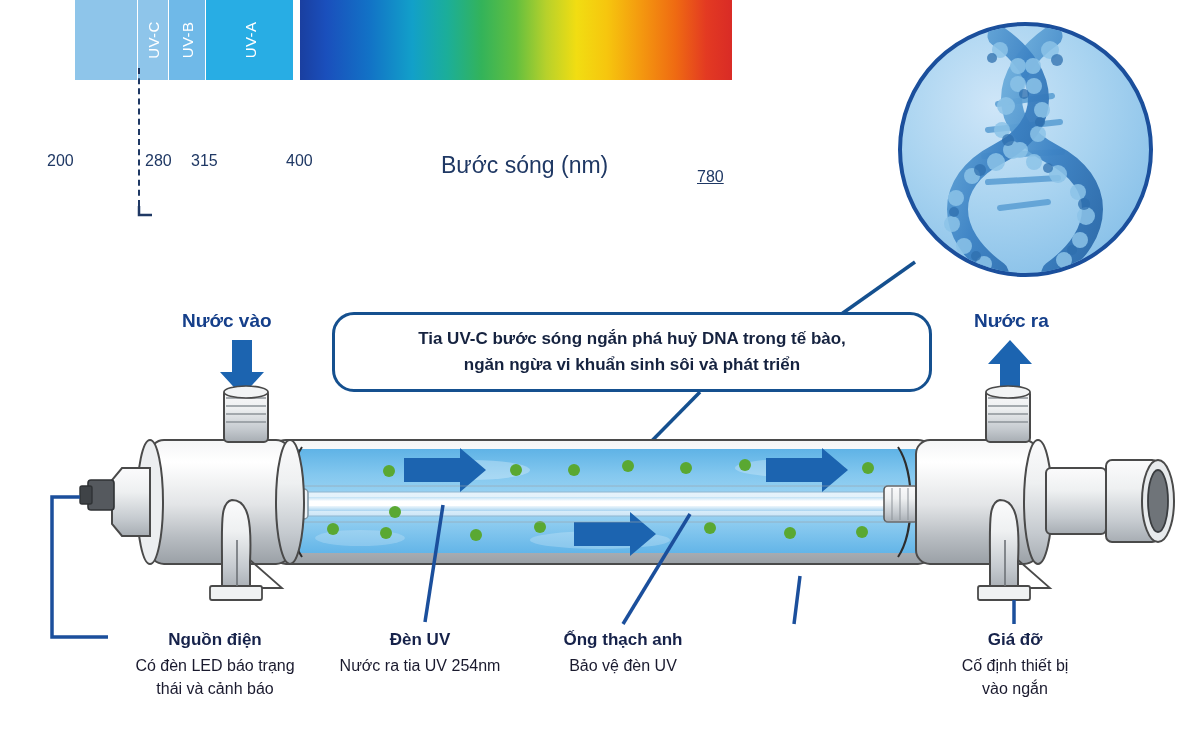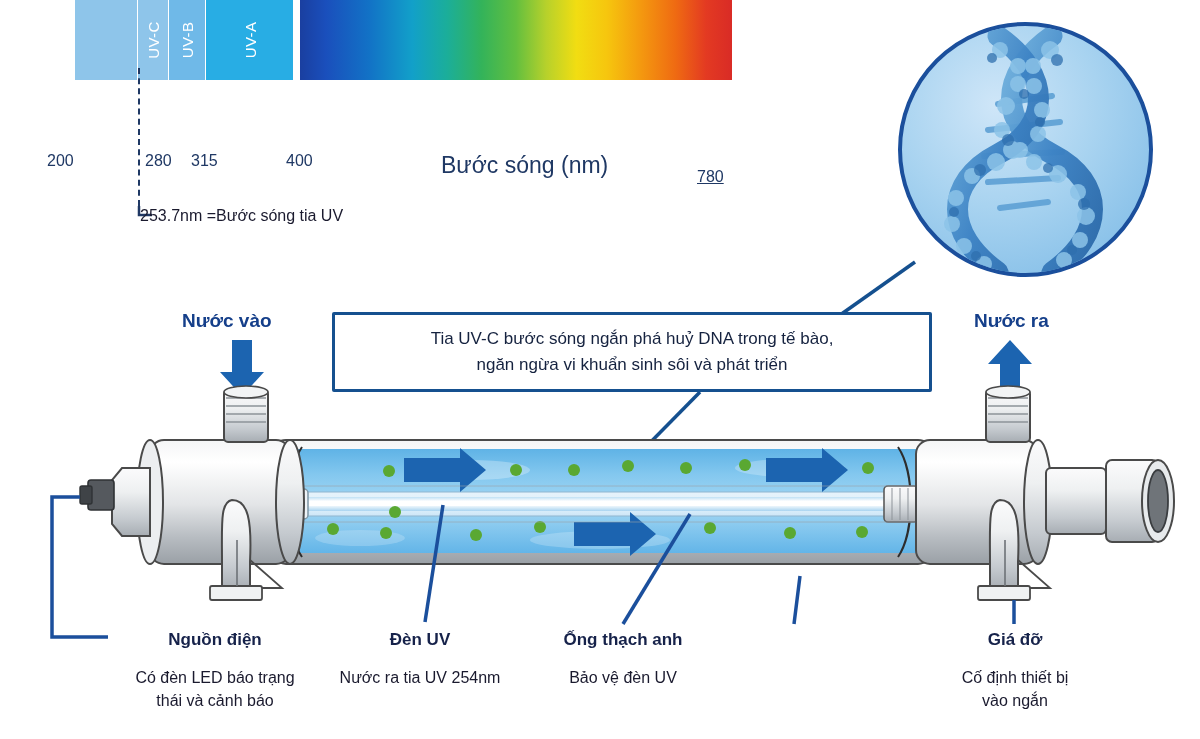--- a/index.html
+++ b/index.html
@@ -51,37 +51,37 @@
   
   .dna-circle {
     position: absolute; border-radius: 50%;
     border: 4px solid #1b4f9c; overflow: hidden;
     background: radial-gradient(circle at 38% 32%, #cfe6f8 0%, #a8d3f0 45%, #8ec4ea 75%, #7bb8e4 100%);
   }
 
   
   .callout {
     position: absolute;
-    border: 3px solid #15508f; border-radius: 2px;
+    border: 3px solid #15508f; border-radius: 22px;
     background: #ffffff; display: flex; align-items: center;
-    justify-content: center; text-align: center;
+    justify-content: center; text-align: center; font-weight: bold;
   }
   .callout p { font-size: 17px; color: #15223f; line-height: 1.55; }
 
   
   .flow-label {
     position: absolute; font-size: 19px; font-weight: bold;
     color: #153f8a; white-space: nowrap;
   }
 
   
   .legend-item { position: absolute; text-align: center; }
   .legend-item .t {
     font-size: 17px; font-weight: bold; color: #16224a; white-space: nowrap;
-    margin-bottom: 16px;
+    margin-bottom: 4px;
   }
   .legend-item .d { font-size: 16px; color: #1a1a2e; line-height: 1.45; }
 
   svg { position: absolute; left: 0; top: 0; overflow: visible; }
 </style>
 </head>
 <body>
 
 <div id="stage">
 
@@ -108,21 +108,20 @@
   <div class="tick-label" style="left:145px; top:152px;">280</div>
   <div class="tick-label" style="left:191px; top:152px;">315</div>
   <div class="tick-label" style="left:286px; top:152px;">400</div>
   <div class="tick-label" style="left:697px; top:168px;text-decoration:underline;">780</div>
   <div class="axis-caption" style="left:441px; top:152px;">Bước sóng (nm)</div>
 
   <div class="dashline" style="left:138px; top:68px; height:138px;"></div>
   <svg width="1200" height="739" style="pointer-events:none;">
     <path d="M139,206 L139,215 L152,215" stroke="#1f3864" stroke-width="2.5" fill="none"></path>
   </svg>
-  <div class="uvnote" style="left:140px; top:207px;">253.7nm =Bước sóng tia UV</div>
 
   <div class="dna-circle" style="left:898px; top:22px; width:255px; height:255px;">
     <svg width="255" height="255" viewBox="0 0 255 255" style="position:absolute;left:0;top:0;">
       <defs>
         <linearGradient id="helixg" x1="0" y1="0" x2="1" y2="1">
           <stop offset="0%" stop-color="#6fb0dd"></stop>
           <stop offset="50%" stop-color="#3c82c4"></stop>
           <stop offset="100%" stop-color="#2a68a8"></stop>
         </linearGradient>
       </defs>

